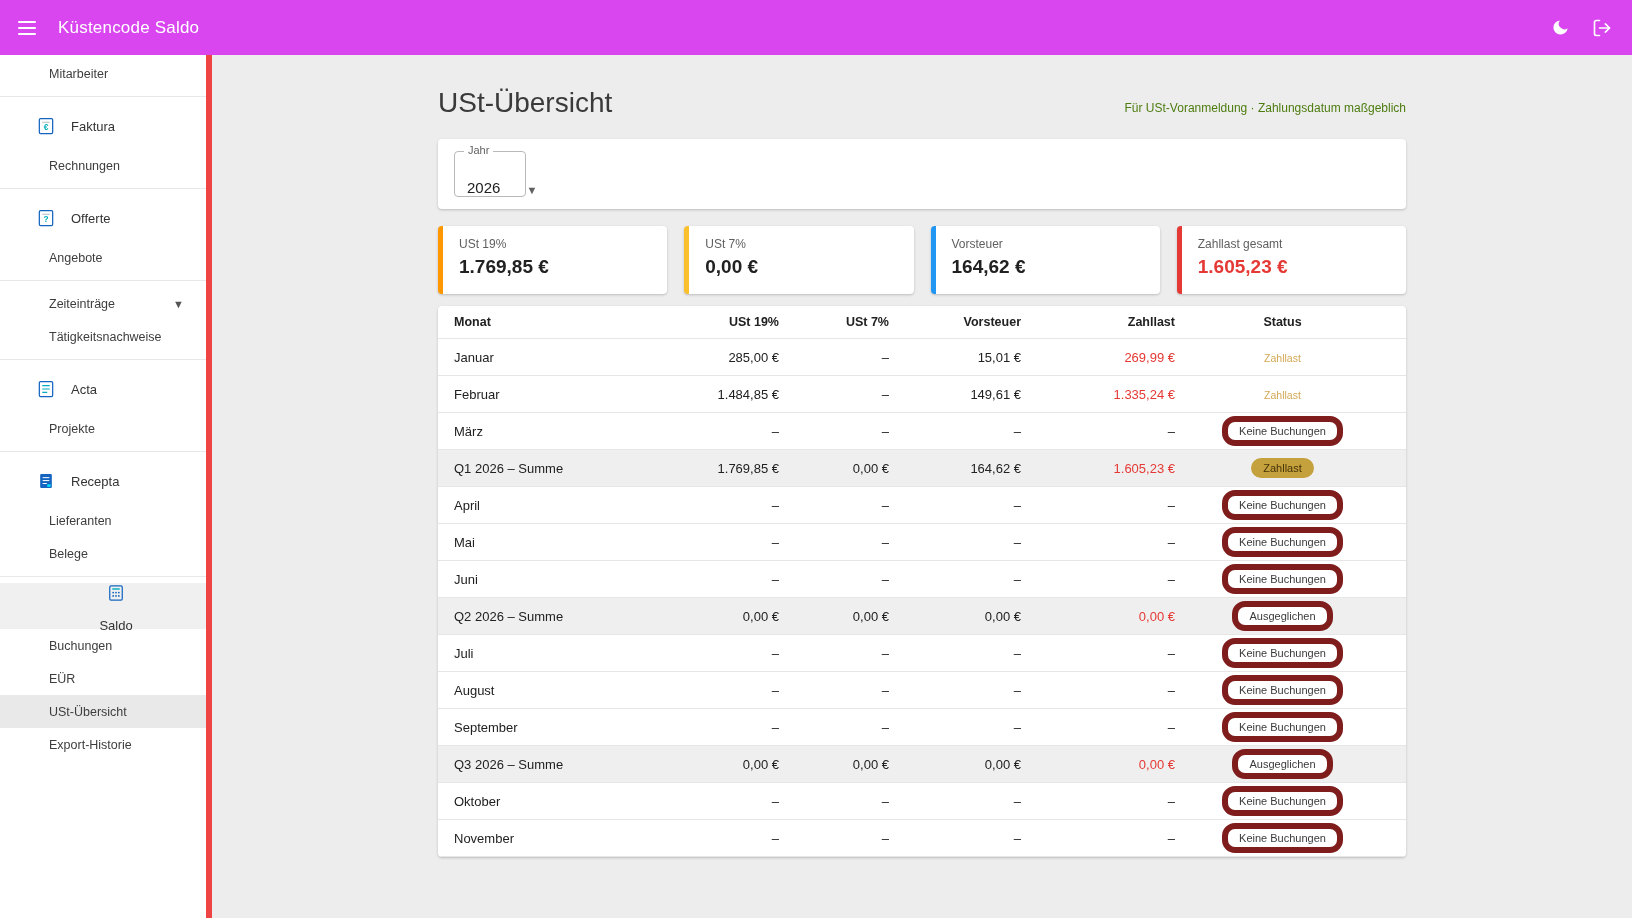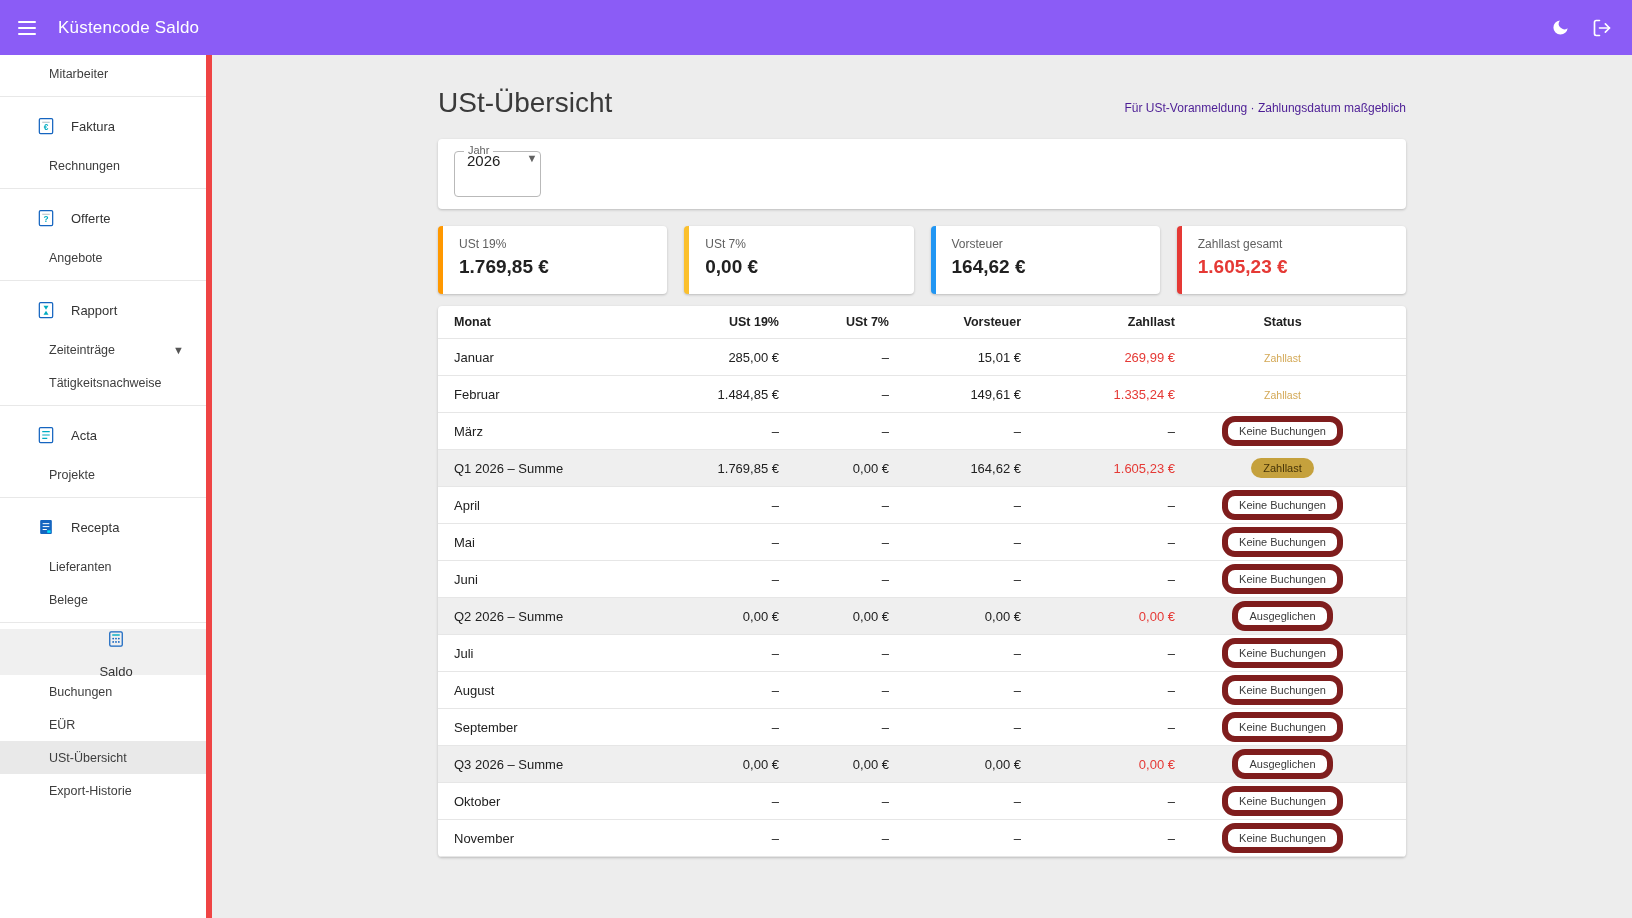--- a/index.html
+++ b/index.html
@@ -1,20 +1,20 @@
 <!DOCTYPE html>
 <html><head>
 <meta charset="utf-8">
 <style>
   * { box-sizing: border-box; margin: 0; padding: 0; }
   html,body { width:1632px; height:918px; overflow:hidden; }
   body { font-family:"Liberation Sans", sans-serif; background:#ededed; color:#212121; }
 
   
-  .appbar { height:55px; background:#8b5cf6; display:flex; align-items:center; padding:0 16px; color:#fff; }
+  .appbar { height:55px; background:#d946ef; display:flex; align-items:center; padding:0 16px; color:#fff; }
   .hamburger { width:26px; height:24px; background:none; border:none; cursor:pointer; display:flex; flex-direction:column; justify-content:center; gap:4px; padding:0 2px; }
   .hamburger span { display:block; height:2px; width:18px; background:#fff; border-radius:1px; }
   .app-title { font-size:17px; font-weight:500; margin-left:16px; letter-spacing:.2px; }
   .appbar-right { margin-left:auto; display:flex; align-items:center; gap:14px; }
   .iconbtn { background:none; border:none; cursor:pointer; width:28px; height:28px; display:flex; align-items:center; justify-content:center; }
 
   
   .layout { display:flex; height:863px; }
 
   
@@ -25,26 +25,26 @@
   .sb-header.active { background:#f0f0f0;flex-direction:column; }
   .sb-divider { height:1px; background:#e8e8e8; margin:6px 0; }
   .sb-chevron { margin-left:auto; margin-right:12px; color:#555; font-size:11px; }
   .sb-icon { width:20px; height:20px; display:flex; align-items:center; justify-content:center; flex:0 0 20px; }
 
   
   .main { flex:1; background:#ededed; overflow:hidden; }
   .content { width:968px; margin:0 auto; padding-top:32px; }
   .title-row { display:flex; align-items:flex-end; justify-content:space-between; }
   .title-row h1 { font-size:28px; font-weight:400; color:#3a3a3a; }
-  .page-subtitle { font-size:12px; color:#4c1d95; padding-bottom:4px; }
+  .page-subtitle { font-size:12px; color:#4d7c0f; padding-bottom:4px; }
 
   .card { background:#fff; border-radius:4px; box-shadow:0 1px 3px rgba(0,0,0,.14), 0 1px 2px rgba(0,0,0,.08); }
   .year-card { margin-top:20px; height:70px; padding:12px 16px; display:flex; align-items:center; }
 
-  .select { position:relative; width:87px; height:46px; border:1px solid #b9b9b9; border-radius:4px; display:flex; align-items:flex-start; padding:0 9px 0 12px; cursor:pointer; background:#fff;gap:26px; }
+  .select { position:relative; width:72px; height:46px; border:1px solid #b9b9b9; border-radius:4px; display:flex; align-items:flex-end; padding:0 9px 0 12px; cursor:pointer; background:#fff;gap:26px; }
   .select-label { position:absolute; top:-8px; left:9px; background:#fff; padding:0 4px; font-size:11px; color:#616161; }
   .select-value { font-size:15px; color:#212121; flex:1; }
   .select-caret { color:#616161; font-size:11px; }
 
   .cards-row { margin-top:17px; display:flex; gap:17px; }
   .sum-card { flex:1; height:68px; padding:11px 16px; border-left:5px solid #999; }
   .sum-label { font-size:12px; color:#5f5f5f; margin-bottom:5px; }
   .sum-value { font-size:19px; font-weight:600; color:#212121; }
 
   .section-title { margin-top:18px; font-size:20px; font-weight:400; color:#212121; }
@@ -118,29 +118,20 @@
             <path d="M7.5 7.5h9" stroke="#b0bec5" stroke-width="1.2"></path>
             <text x="12" y="17" font-size="10" fill="#00acc1" text-anchor="middle" font-weight="bold">?</text>
           </svg>
         </span>
         <span>Offerte</span>
       </div>
       <div class="sb-sub">
         <span>Angebote</span>
       </div>
       <div class="sb-divider"></div>
-      <div class="sb-header">
-        <span class="sb-icon">
-          <svg width="20" height="20" viewBox="0 0 24 24">
-            <rect x="4" y="3" width="16" height="18" rx="1.5" fill="none" stroke="#1565c0" stroke-width="1.5"></rect>
-            <path d="M9 7h6l-3 4.6zM9 17.6h6l-3-4.6z" fill="#00acc1"></path>
-          </svg>
-        </span>
-        <span>Rapport</span>
-      </div>
       <div class="sb-sub">
         <span>Zeiteinträge</span>
         <span class="sb-chevron">▼</span>
       </div>
       <div class="sb-sub">
         <span>Tätigkeitsnachweise</span>
       </div>
       <div class="sb-divider"></div>
       <div class="sb-header">
         <span class="sb-icon">

